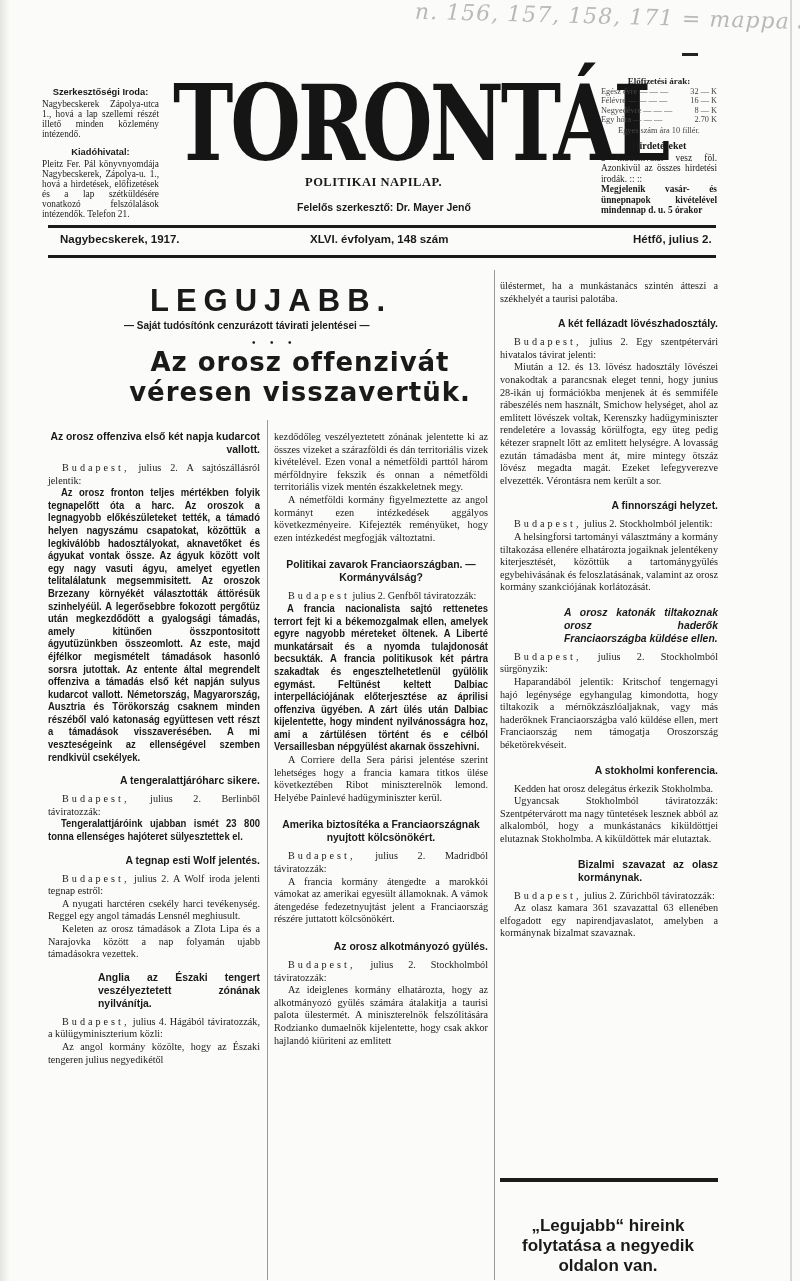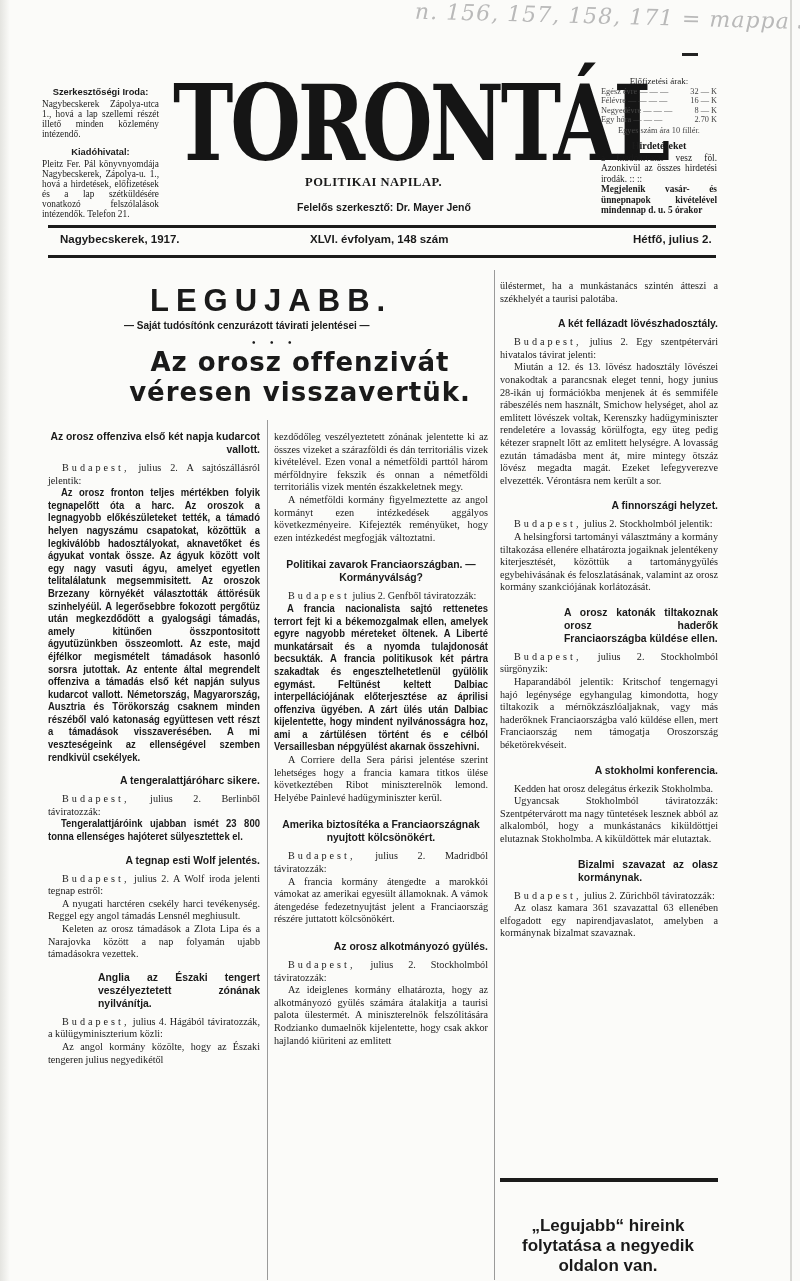--- a/index.html
+++ b/index.html
@@ -11,21 +11,21 @@
 
   .ed-box { position:absolute; left:42px; top:87px; width:117px; font-size:9.3px; line-height:10px; text-align:justify; }
   .ed-box .h { font-family:"Liberation Sans", sans-serif; font-weight:bold; text-align:center; font-size:9.3px; margin-bottom:2px; }
   .ed-box p { margin:0 0 8px 0; }
 
   .masthead { position:absolute; left:173px; top:72px; width:412px; height:110px; font-family:"DejaVu Serif", serif; font-weight:bold; font-size:104px; line-height:104px; letter-spacing:-4px; text-align:center; transform:scaleX(0.78); transform-origin:left top; width:530px; white-space:nowrap; color:#151515; }
   .subtitle { position:absolute; left:305px; top:175px; font-size:12.5px; font-weight:bold; letter-spacing:0.5px; }
   .editor { position:absolute; left:297px; top:201px; font-family:"Liberation Sans", sans-serif; font-weight:bold; font-size:10.5px; }
 
   .price-box { position:absolute; left:601px; top:77px; width:116px; font-size:8.3px; line-height:9.5px; color:#444; }
-  .price-box .h { text-align:center; font-weight:normal; color:#222; font-size:9px; }
+  .price-box .h { text-align:center; font-weight:bold; color:#222; font-size:9px; }
   .price-row { display:flex; justify-content:space-between; }
   .price-box .single { text-align:center; margin-top:1px; }
   .ads-box { position:absolute; left:601px; top:141px; width:116px; font-size:9.3px; line-height:10.5px; text-align:justify; }
   .ads-box .h { text-align:center; font-weight:bold; font-size:10px; margin-bottom:1px; }
 
   .rule { position:absolute; background:#1b1b1b; }
   .dateline { position:absolute; top:233px; font-family:"Liberation Sans", sans-serif; font-weight:bold; font-size:11.5px; }
 
   .col { position:absolute; font-size:10.2px; line-height:12.6px; text-align:justify; }
   .col p { margin:0; text-indent:14px; }
@@ -133,21 +133,21 @@
 </div>
 
 <div class="col" style="left:500px; top:280px; width:218px;">
   <p style="text-indent:0;">üléstermet, ha a munkástanács szintén átteszi a székhelyét a taurisi palotába.</p>
   <div class="hd" style="margin-top:12px;">A két fellázadt lövészhadosztály.</div>
   <p><span class="sp">Budapest,</span><span> julius 2. Egy szentpétervári hivatalos távirat jelenti:</span></p>
   <p>Miután a 12. és 13. lövész hadosztály lövészei vonakodtak a parancsnak eleget tenni, hogy junius 28-ikán uj formációkba menjenek át és semmiféle rábeszélés nem használt, Smichow helységet, ahol az emlitett lövészek voltak, Kerenszky hadügyminiszter rendeletére a lovasság körülfogta, egy üteg pedig kétezer srapnelt lőtt az emlitett helységre. A lovasság ezután támadásba ment át, mire mintegy ötszáz lövész megadta magát. Ezeket lefegyverezve elvezették. Vérontásra nem került a sor.</p>
   <div class="hd" style="margin-top:12px;">A finnországi helyzet.</div>
   <p><span class="sp">Budapest,</span><span> julius 2. Stockholmból jelentik:</span></p>
   <p>A helsingforsi tartományi választmány a kormány tiltakozása ellenére elhatározta jogaiknak jelentékeny kiterjesztését, közöttük a tartománygyülés egybehivásának és feloszlatásának, valamint az orosz kormány szankciójának korlátozását.</p>
-  <div class="hd" style="margin-top:12px; text-align:justify; padding-left:64px;">A orosz katonák tiltakoznak orosz haderők Franciaországba küldése ellen.</div>
+  <div class="hd" style="margin-top:12px; text-align:justify; padding-left:64px;font-style:italic;">A orosz katonák tiltakoznak orosz haderők Franciaországba küldése ellen.</div>
   <p><span class="sp">Budapest,</span><span> julius 2. Stockholmból sürgönyzik:</span></p>
   <p>Haparandából jelentik: Kritschof tengernagyi hajó legénysége egyhangulag kimondotta, hogy tiltakozik a mérnökzászlóaljaknak, vagy más haderőknek Franciaországba való küldése ellen, mert Franciaország nem támogatja Oroszország béketörekvéseit.</p>
   <div class="hd" style="margin-top:12px;">A stokholmi konferencia.</div>
   <p>Kedden hat orosz delegátus érkezik Stokholmba.</p>
   <p>Ugyancsak Stokholmból táviratozzák: Szentpétervárott ma nagy tüntetések lesznek abból az alkalomból, hogy a munkástanács kiküldöttjei elutaznak Stokholmba. A kiküldöttek már elutaztak.</p>
   <div class="hd" style="margin-top:12px; text-align:justify; padding-left:78px;">Bizalmi szavazat az olasz kormánynak.</div>
   <p><span class="sp">Budapest,</span><span> julius 2. Zürichből táviratozzák:</span></p>
   <p>Az olasz kamara 361 szavazattal 63 ellenében elfogadott egy napirendjavaslatot, amelyben a kormánynak bizalmat szavaznak.</p>
 </div>
 

